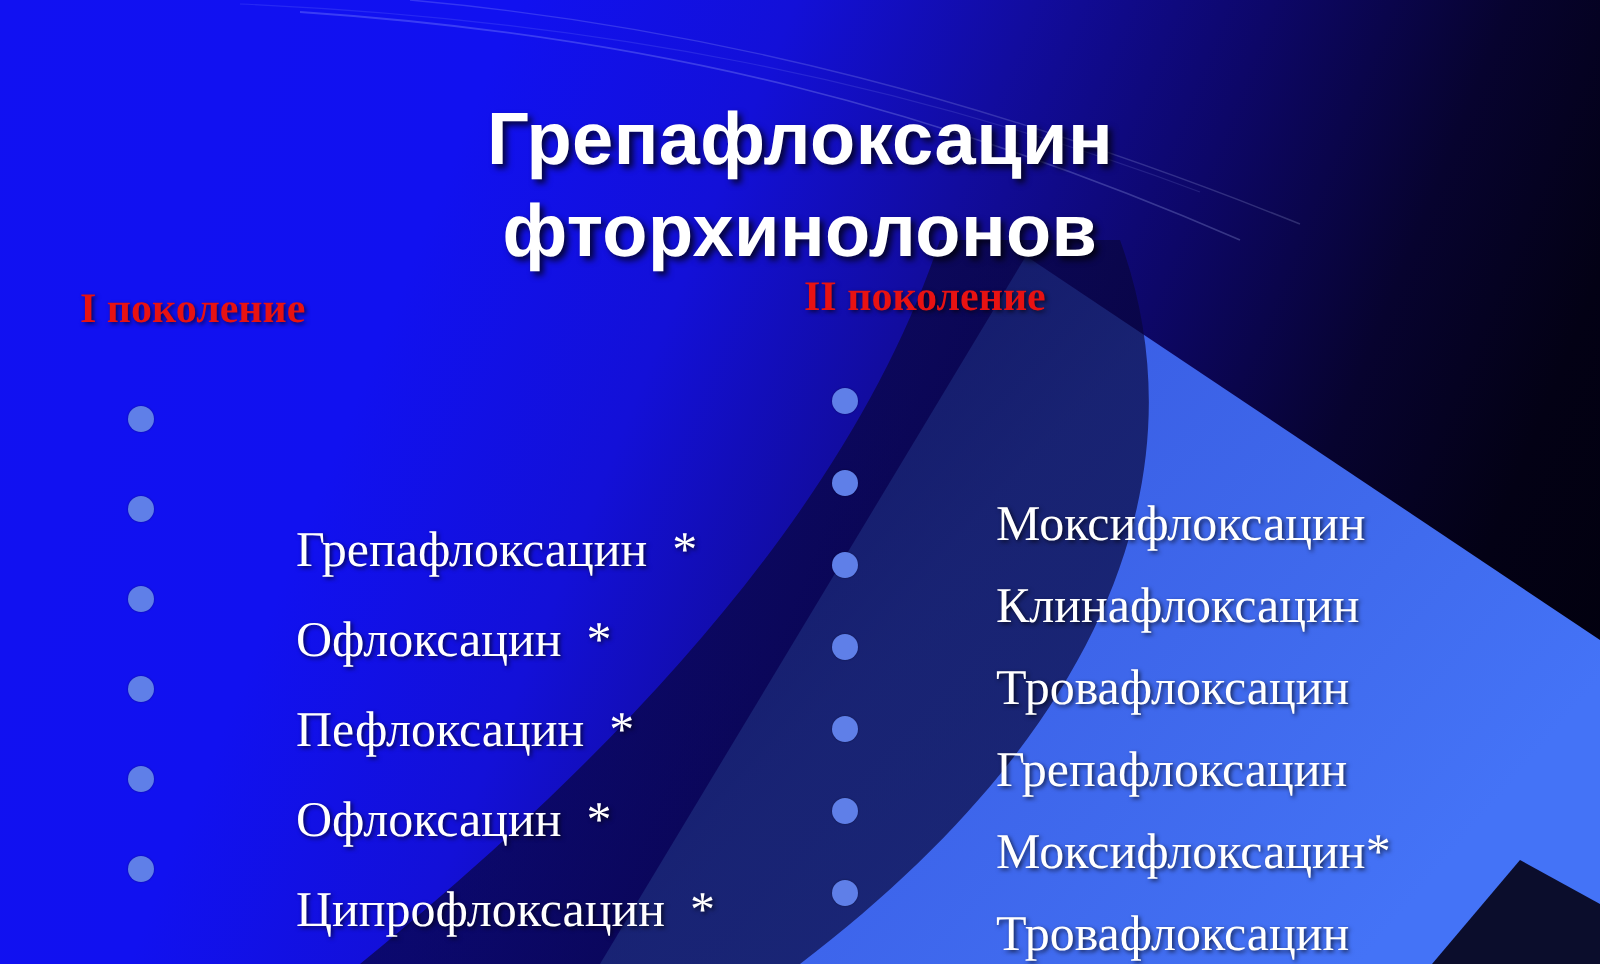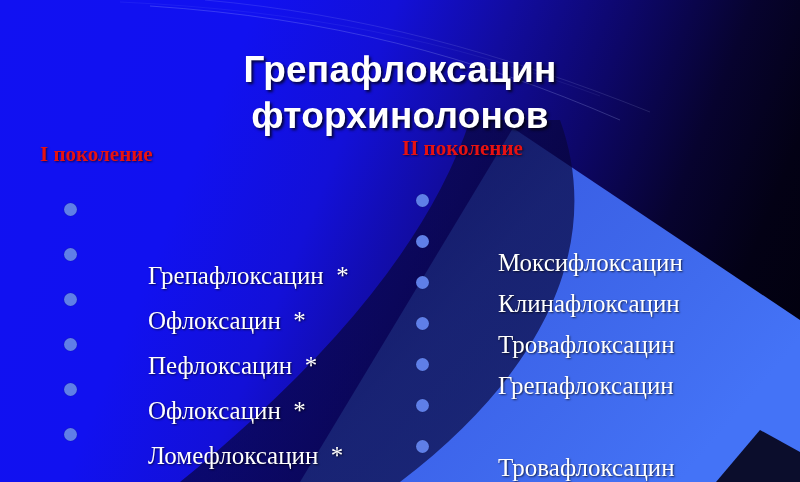--- a/index.html
+++ b/index.html
@@ -158,21 +158,21 @@
       <li>
         <span class="bullet"></span>
         <span>Пефлоксацин  *</span>
       </li>
       <li>
         <span class="bullet"></span>
         <span>Офлоксацин  *</span>
       </li>
       <li>
         <span class="bullet"></span>
-        <span>Ломефлоксацин  *</span>
+        <span>Ципрофлоксацин  *</span>
       </li>
       <li>
         <span class="bullet"></span>
         
       </li>
     </ul>
   </div>
 
   <div class="column" id="col-right">
     <div class="col-heading">II поколение</div>
@@ -188,20 +188,21 @@
       <li>
         <span class="bullet"></span>
         <span>Тровафлоксацин</span>
       </li>
       <li>
         <span class="bullet"></span>
         <span>Грепафлоксацин</span>
       </li>
       <li>
         <span class="bullet"></span>
+        <span>Моксифлоксацин*</span>
       </li>
       <li>
         <span class="bullet"></span>
         <span>Тровафлоксацин</span>
       </li>
       <li>
         <span class="bullet"></span>
         
       </li>
     </ul>

